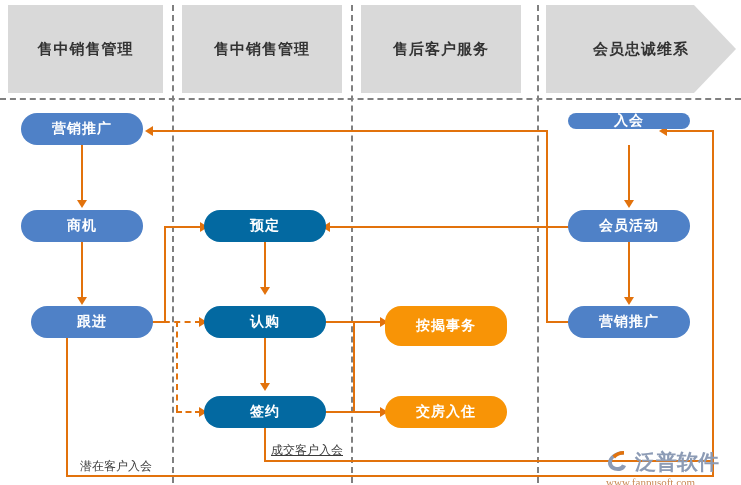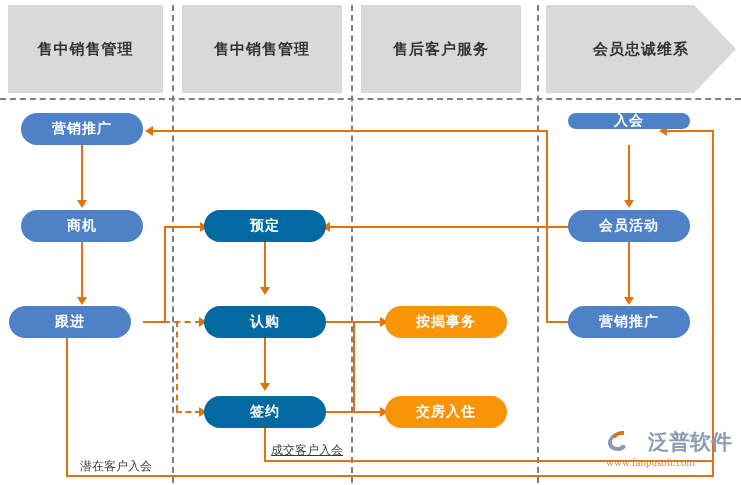--- a/index.html
+++ b/index.html
@@ -84,21 +84,21 @@
   }
 
   
   #logo{
     position:absolute;
     left:604px;top:428px;
     width:132px;height:50px;
     z-index:7;
     display:flex;flex-direction:column;align-items:flex-start;
   }
-  #logo .top{display:flex;align-items:center;gap:18px;}
+  #logo .top{display:flex;align-items:center;gap:5px;margin-top:20px;}
   #logo .mark{width:26px;height:26px;position:relative;flex:none;}
   #logo .txt{
     font-size:21px;font-weight:bold;color:#8c9bb5;letter-spacing:0px;
     line-height:1;
   }
   #logo .url{
     font-size:11px;color:#c98a55;letter-spacing:0px;margin-top:2px;margin-left:2px;
     font-family:"Liberation Serif","DejaVu Serif",serif;
   }
 </style>
@@ -188,37 +188,37 @@
   <div class="ah left" style="left:659px;top:126px;"></div>
 
   <div class="node blue" style="left:21px;top:113px;width:122px;height:32px;">
     <span>营销推广</span>
   </div>
 
   <div class="node blue" style="left:21px;top:210px;width:122px;height:32px;">
     <span>商机</span>
   </div>
 
-  <div class="node blue" style="left:9px;top:306px;width:122px;height:32px;">
+  <div class="node blue" style="left:31px;top:306px;width:122px;height:32px;">
     <span>跟进</span>
   </div>
 
   <div class="node gray" style="left:204px;top:210px;width:122px;height:32px;">
     <span>预定</span>
   </div>
 
   <div class="node gray" style="left:204px;top:306px;width:122px;height:32px;">
     <span>认购</span>
   </div>
 
   <div class="node gray" style="left:204px;top:396px;width:122px;height:32px;">
     <span>签约</span>
   </div>
 
-  <div class="node orange" style="left:385px;top:306px;width:122px;height:32px;">
+  <div class="node orange" style="left:385px;top:306px;width:122px;height:40px;">
     <span>按揭事务</span>
   </div>
 
   <div class="node orange" style="left:385px;top:396px;width:122px;height:32px;text-align:center;">
     <span>交房入住</span>
   </div>
 
   <div class="node blue" style="left:568px;top:113px;width:122px;height:16px;">
     <span>入会</span>
   </div>

